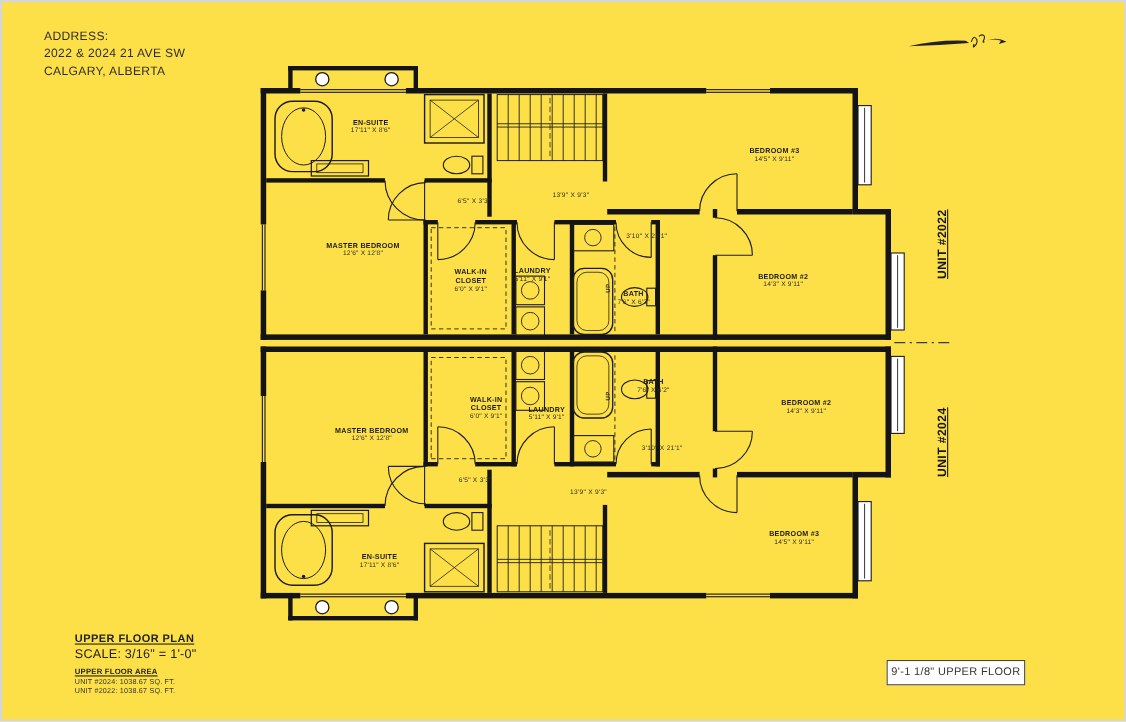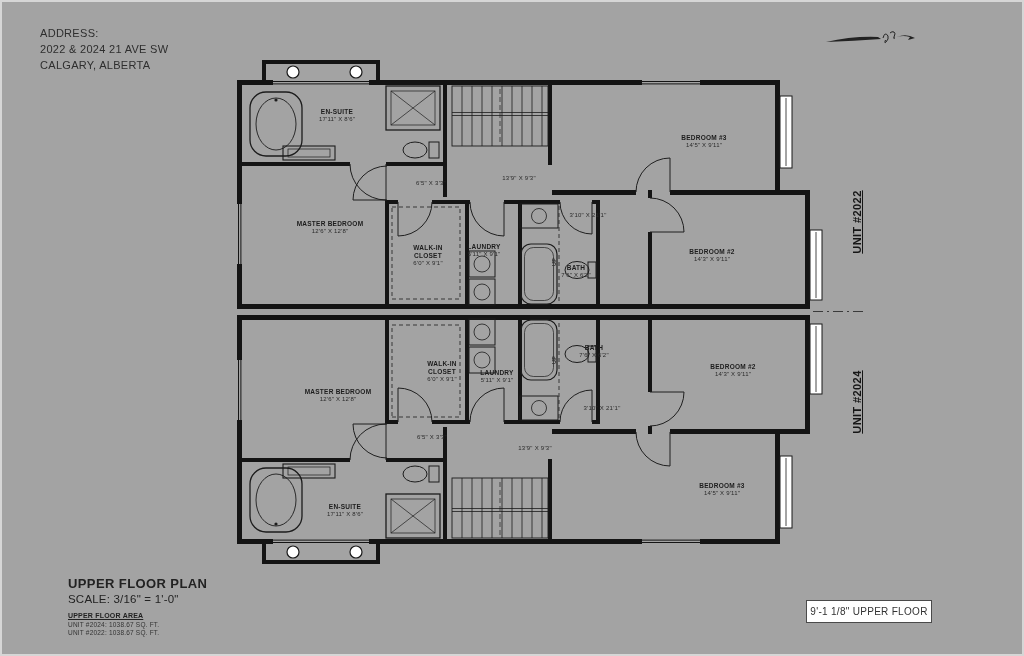--- a/index.html
+++ b/index.html
@@ -1,16 +1,16 @@
 <!DOCTYPE html>
 <html><head>
 <meta charset="utf-8">
 <style>
   html,body{margin:0;padding:0;background:#eee;}
-  .sheet{position:relative;width:1024px;height:656px;background:#a3a3a3;overflow:hidden;
+  .sheet{position:relative;width:1024px;height:656px;background:#fde047;overflow:hidden;
          font-family:"Liberation Sans",sans-serif;box-shadow:inset 0 0 0 2px #d6d6d6;}
   .plan{position:absolute;left:0;top:0;}
 
   
   .address{position:absolute;left:40px;top:26px;font-size:11px;line-height:1.45;
            color:#2e2e2e;letter-spacing:.3px;}
 
   
   .rlabel{position:absolute;transform:translate(-50%,-50%);text-align:center;color:#1c1c1c;
           font-size:6.5px;font-weight:bold;letter-spacing:.25px;white-space:nowrap;line-height:1.25;}
@@ -19,21 +19,21 @@
   .rlabel.dim-only{font-weight:normal;font-size:6px;color:#2a2a2a;}
   .rlabel.updir{transform:translate(-50%,-50%) rotate(-90deg);font-size:5.5px;color:#333;}
 
   
   .unit-label{position:absolute;transform:translate(-50%,-50%) rotate(-90deg);
               font-size:11px;font-weight:bold;letter-spacing:.4px;color:#161616;
               text-decoration:underline;white-space:nowrap;}
 
   
   .titleblock{position:absolute;left:68px;top:576px;color:#222;}
-  .tb-title{font-size:13px;font-weight:bold;letter-spacing:.4px;}
+  .tb-title{font-size:10px;font-weight:bold;letter-spacing:.4px;text-decoration:underline;}
   .tb-scale{font-size:11.5px;margin-top:2px;letter-spacing:.2px;}
   .tb-areahead{font-size:7px;font-weight:bold;text-decoration:underline;margin-top:7px;letter-spacing:.2px;}
   .tb-arealine{font-size:6.5px;margin-top:1.5px;letter-spacing:.2px;color:#333;}
 
   
   .elev-tag{position:absolute;left:806px;top:600px;width:124px;height:21px;border:1.2px solid #4a4a4a;
             display:flex;align-items:center;justify-content:center;font-size:10px;color:#333;
             letter-spacing:.3px;background:#fff;}
 
   .logo{position:absolute;left:824px;top:22px;}

